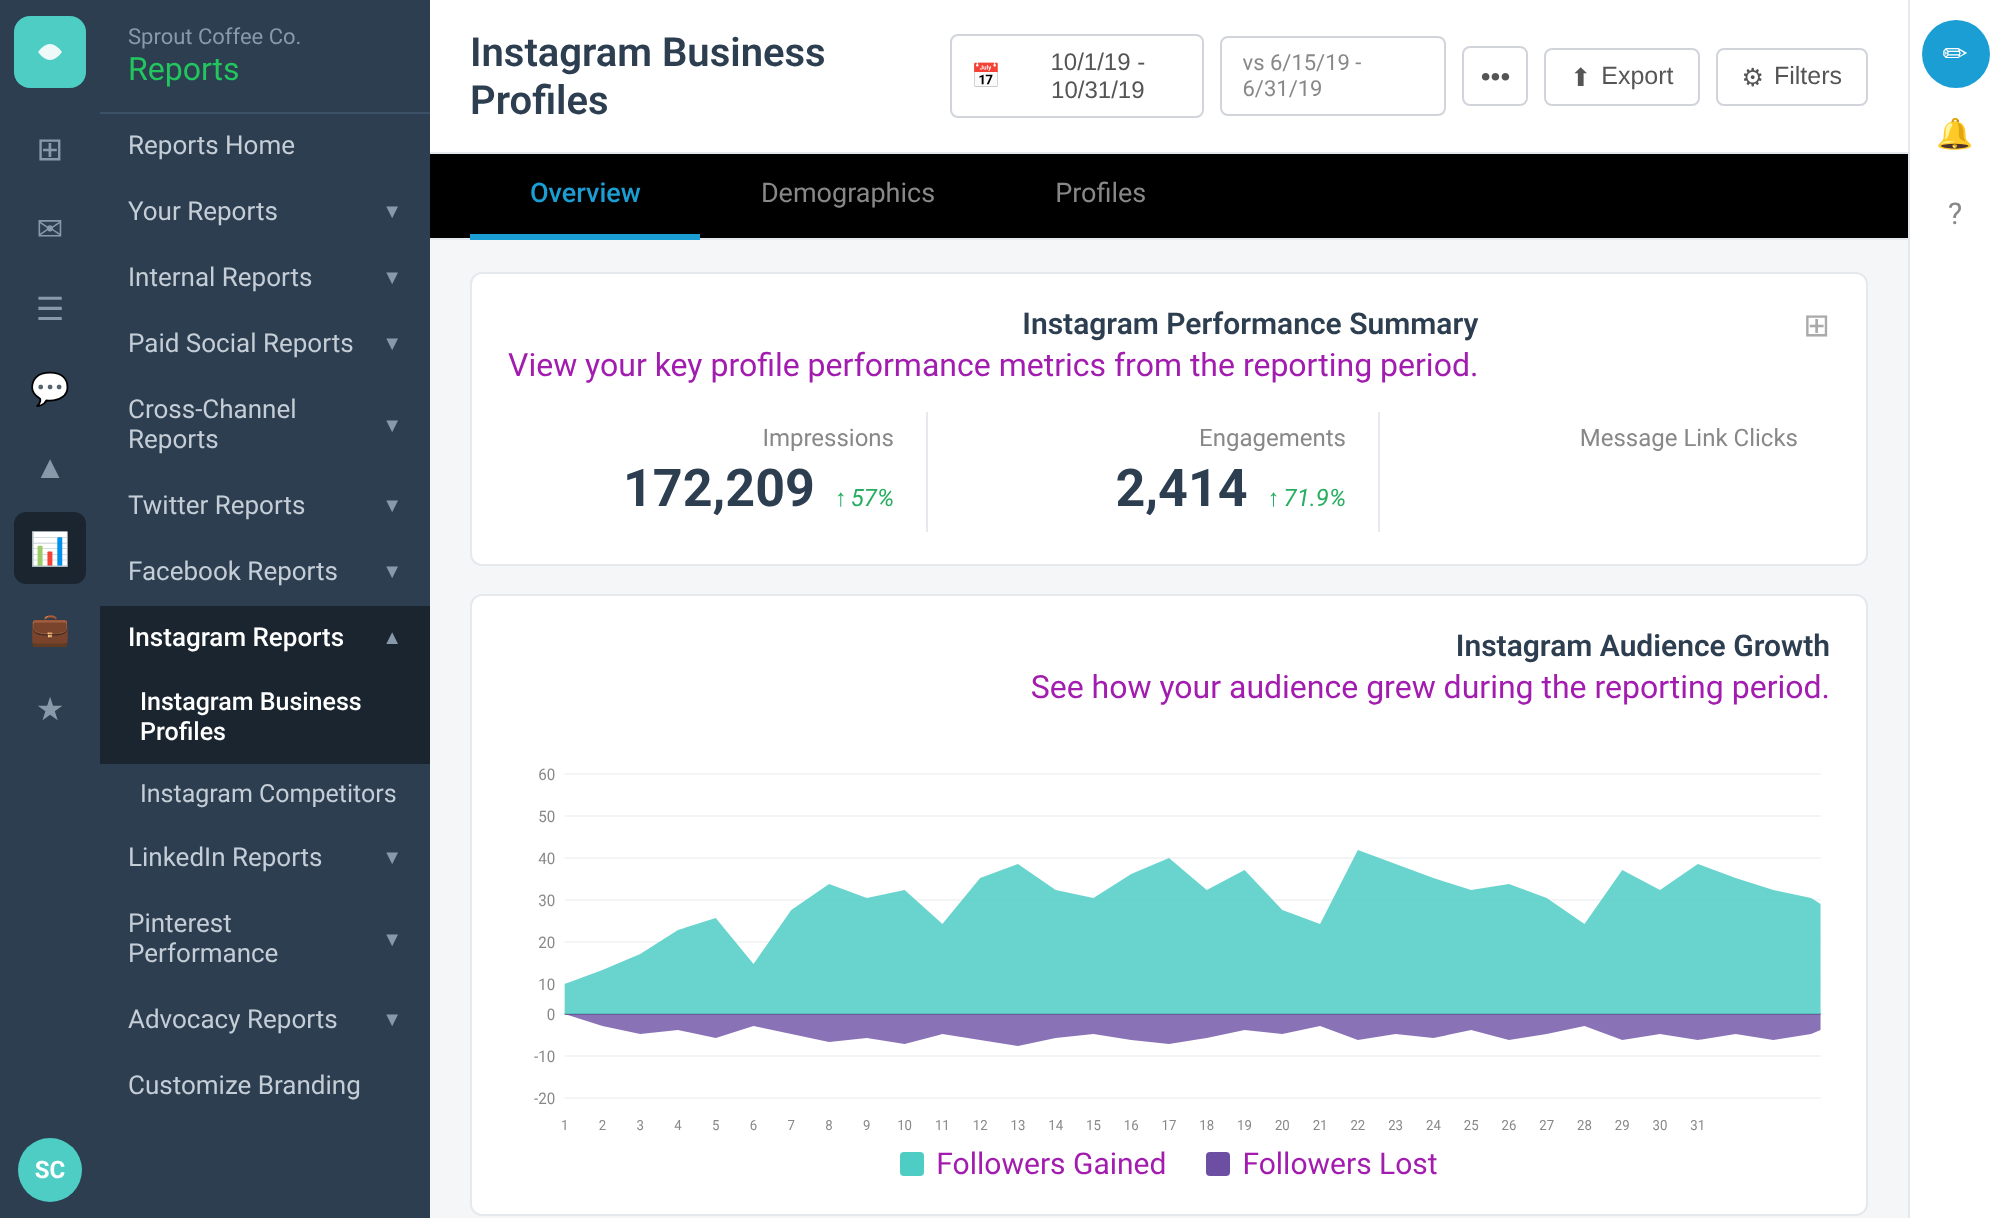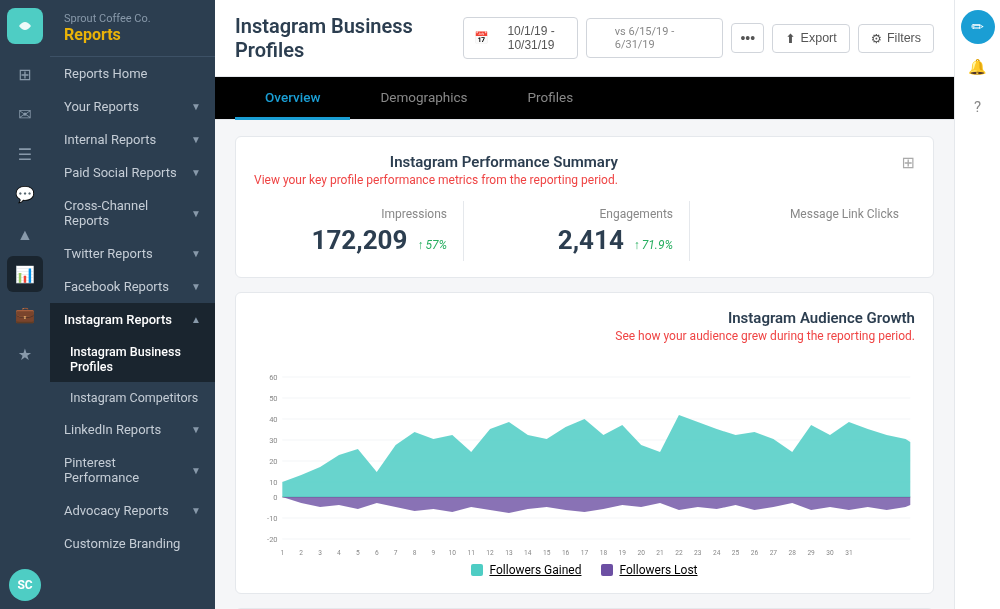--- a/index.html
+++ b/index.html
@@ -68,22 +68,22 @@
     .sidebar-header {
       padding: 12px 14px;
       border-bottom: 1px solid #3d5166;
     }
     .sidebar-header .company-name {
       font-size: 11px;
       color: #8899aa;
     }
     .sidebar-header .section-title {
       font-size: 16px;
-      font-weight: 700;
-      color: #eab308;
+      font-weight: 400;
+      color: #22c55e;
     }
     .sidebar-item {
       padding: 9px 14px;
       cursor: pointer;
       display: flex;
       justify-content: space-between;
       align-items: center;
       color: #c5cdd6;
       font-size: 13px;
     }
@@ -132,21 +132,21 @@
       font-size: 12px;
       color: #555;
       background: #fff;
       cursor: pointer;
     }
     .date-vs {
       font-size: 11px;
       color: #888;
       border: 1px solid #d1d5db;
       border-radius: 4px;
-      padding: 6px 28px;
+      padding: 6px 10px;
       background: #fff;
     }
     .dots-btn {
       border: 1px solid #d1d5db;
       border-radius: 4px;
       padding: 6px 8px;
       background: #fff;
       cursor: pointer;
       font-size: 14px;
       color: #555;
@@ -214,22 +214,22 @@
       padding: 16px 18px;
       text-align: right;
     }
     .card-title {
       font-size: 15px;
       font-weight: 600;
       color: #2c3e50;
       margin-bottom: 2px;
     }
     .card-subtitle {
-      font-size: 12px;
-      color: #ef4444;
+      font-size: 16px;
+      color: #a21caf;
       margin-bottom: 14px;
     }
     .card-header-row {
       display: flex;
       justify-content: space-between;
       align-items: flex-start;
     }
     .grid-icon {
       font-size: 16px;
       color: #aaa;
@@ -281,23 +281,22 @@
     .chart-legend {
       display: flex;
       justify-content: center;
       gap: 20px;
       margin-top: 6px;
     }
     .legend-item {
       display: flex;
       align-items: center;
       gap: 6px;
-      font-size: 12px;
-      color: #000000;
-      text-decoration: underline;
+      font-size: 15px;
+      color: #a21caf;
     }
     .legend-dot {
       width: 12px;
       height: 12px;
       border-radius: 2px;
     }
 
     
     .right-strip {
       width: 46px;

